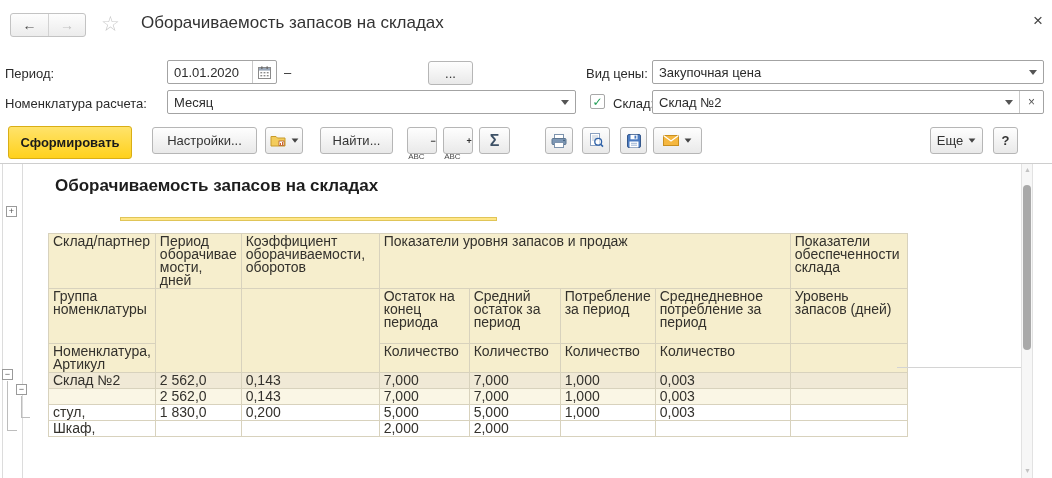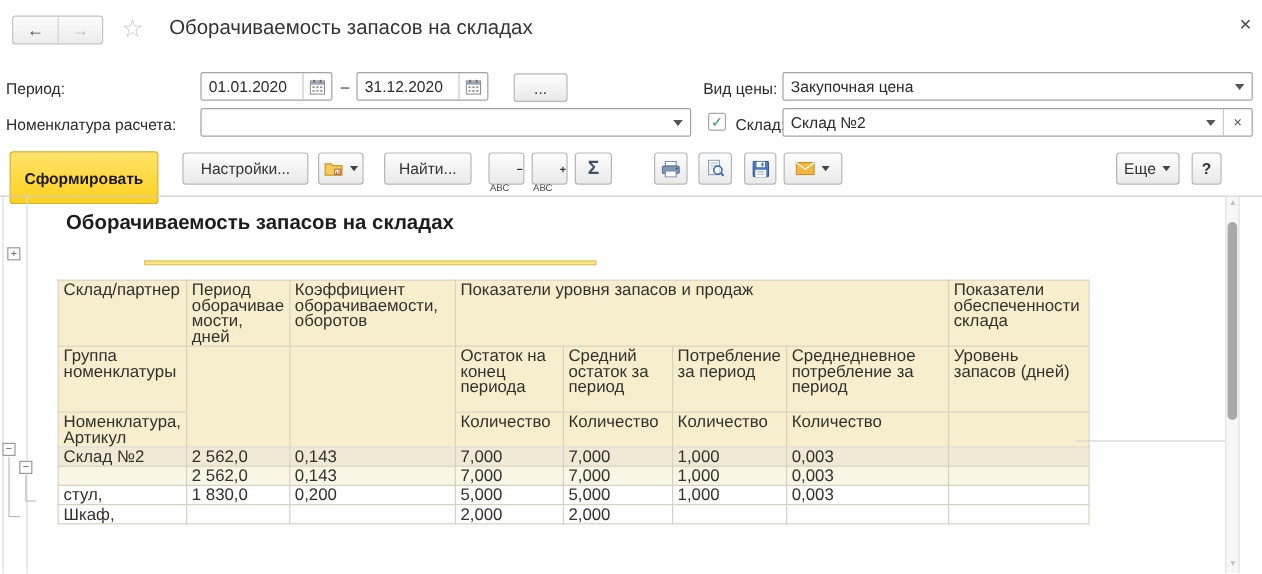--- a/index.html
+++ b/index.html
@@ -19,21 +19,21 @@
   .lbl { position:absolute; font-size:13px; color:#2b2b2b; white-space:nowrap; }
   .box { position:absolute; height:24px; border:1px solid #a3a3a3; border-radius:2px; background:#fff; display:flex; align-items:center; font-size:13px; }
   .box .txt { padding-left:6px; flex:1; white-space:nowrap; overflow:hidden; }
   .seg { width:24px; height:100%; border-left:1px solid #c9c9c9; display:flex; align-items:center; justify-content:center; }
   .tri { width:0; height:0; border-left:4px solid transparent; border-right:4px solid transparent; border-top:5px solid #555; }
   .arrzone { position:absolute; top:0; height:100%; width:20px; display:flex; align-items:center; justify-content:center; }
   .dash { position:absolute; font-size:13px; color:#2b2b2b; }
   .btn { position:absolute; height:27px; border:1px solid #b6b6b6; border-radius:3px; background:linear-gradient(#fefefe,#e9e9e9); font-size:13px; color:#333; display:flex; align-items:center; justify-content:center; font-family:inherit; gap:5px; }
   .chk { position:absolute; width:15px; height:15px; border:1px solid #a8a8a8; border-radius:2px; background:#fff; display:flex; align-items:center; justify-content:center; font-size:12px; font-weight:bold; color:#1f9d55; line-height:12px; }
   
-  #btn-generate { left:8px; top:126px; width:124px; height:44px; background:linear-gradient(#ffe36b,#ffd11c); border:1px solid #d9ae16; font-weight:bold; color:#1a1a1a; }
+  #btn-generate { left:8px; top:126px; width:124px; height:33px; background:linear-gradient(#ffe36b,#ffd11c); border:1px solid #d9ae16; font-weight:bold; color:#1a1a1a; }
   #btn-settings { left:152px; top:127px; width:105px; }
   #btn-variants { left:265px; top:127px; width:38px; }
   #btn-find     { left:320px; top:127px; width:73px;text-align:center; }
   #btn-collapse { left:407px; top:127px; width:30px; }
   #btn-expand   { left:443px; top:127px; width:30px; }
   #btn-sigma    { left:479px; top:127px; width:31px; font-size:16px; font-weight:bold; color:#3d5166; }
   #btn-print    { left:545px; top:127px; width:28px; }
   #btn-preview  { left:582px; top:127px; width:28px; }
   #btn-save     { left:620px; top:127px; width:27px; }
   #btn-mail     { left:653px; top:127px; width:49px; }
@@ -98,53 +98,35 @@
             <rect x="5.6" y="6" width="1.8" height="1.4"></rect>
             <rect x="8.8" y="6" width="1.8" height="1.4"></rect>
           <rect x="2.4" y="9" width="1.8" height="1.4"></rect>
             <rect x="5.6" y="9" width="1.8" height="1.4"></rect>
             <rect x="8.8" y="9" width="1.8" height="1.4"></rect>
         </g>
       </svg>
     </span>
   </div>
   <span class="dash" style="left:284px; top:65px;">–</span>
-  <div class="box" style="left:297px; top:60px; width:110px;">
-    <span class="txt">31.12.2020</span>
-    <span class="seg">
-      <svg width="13" height="13" viewBox="0 0 13 13">
-        <rect x="0.5" y="1.5" width="12" height="11" fill="#fff" stroke="#8a8a8a"></rect>
-        <rect x="1" y="2" width="11" height="2.6" fill="#9aa7b8"></rect>
-        <rect x="3" y="0.5" width="1.6" height="2.4" fill="#6d6d6d"></rect>
-        <rect x="8.4" y="0.5" width="1.6" height="2.4" fill="#6d6d6d"></rect>
-        <g fill="#8a8a8a">
-          <rect x="2.4" y="6" width="1.8" height="1.4"></rect>
-            <rect x="5.6" y="6" width="1.8" height="1.4"></rect>
-            <rect x="8.8" y="6" width="1.8" height="1.4"></rect>
-          <rect x="2.4" y="9" width="1.8" height="1.4"></rect>
-            <rect x="5.6" y="9" width="1.8" height="1.4"></rect>
-            <rect x="8.8" y="9" width="1.8" height="1.4"></rect>
-        </g>
-      </svg>
-    </span>
-  </div>
   <button class="btn" style="left:428px; top:61px; width:45px; height:24px;">
       <span>...</span>
     </button>
 
   <span class="lbl" style="left:586px; top:66px;">Вид цены:</span>
   <div class="box" style="left:652px; top:60px; width:392px;align-items:center;">
     <span class="txt">Закупочная цена</span>
     <span class="arrzone" style="right:0;">
         <span class="tri"></span>
       </span>
   </div>
 
   <span class="lbl" style="left:5px; top:96px;">Номенклатура расчета:</span>
   <div class="box" style="left:167px; top:90px; width:409px;">
+    <span class="txt">Месяц</span>
     <span class="arrzone" style="right:0;">
         <span class="tri"></span>
       </span>
   </div>
 
   <div class="chk" style="left:590px; top:94px;">
       <span>✓</span>
     </div>
   <span class="lbl" style="left:613px; top:96px;">Склад:</span>
   <div class="box" style="left:652px; top:90px; width:392px;">

